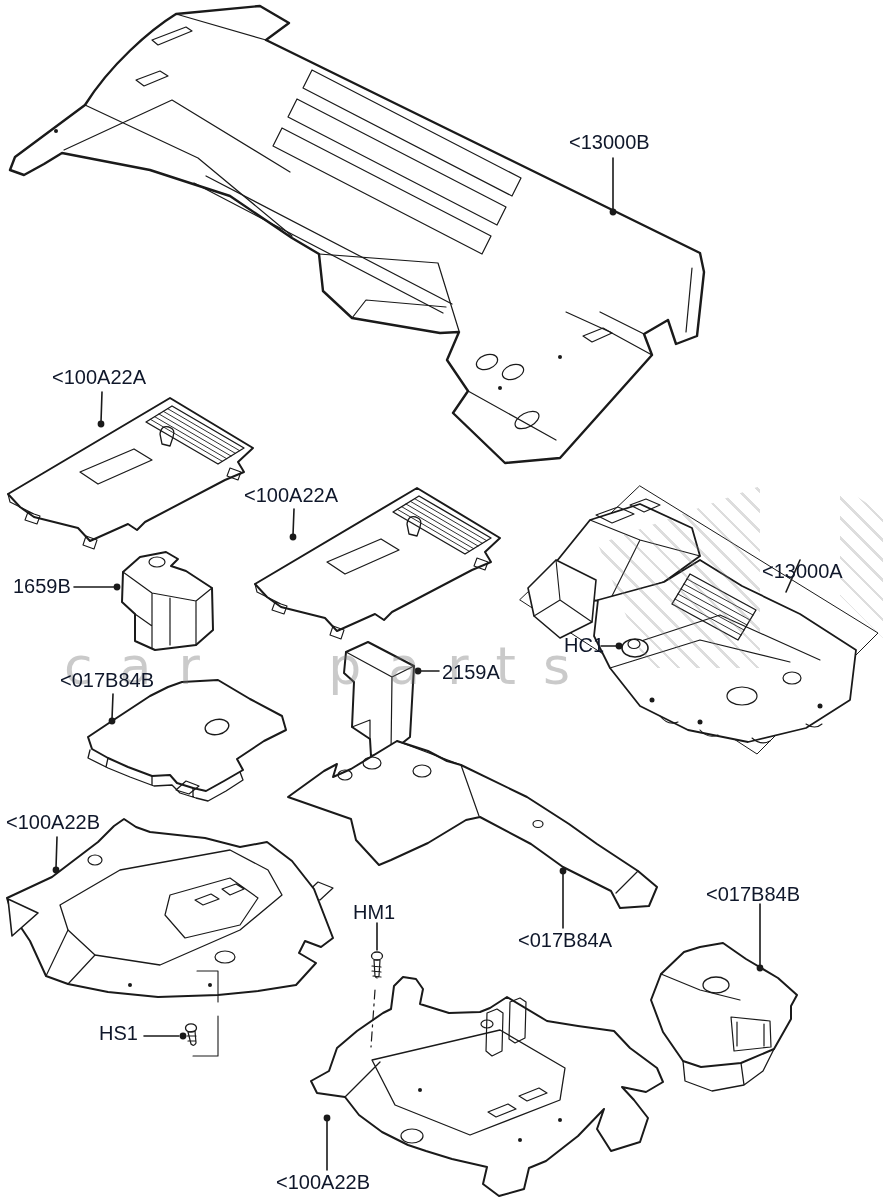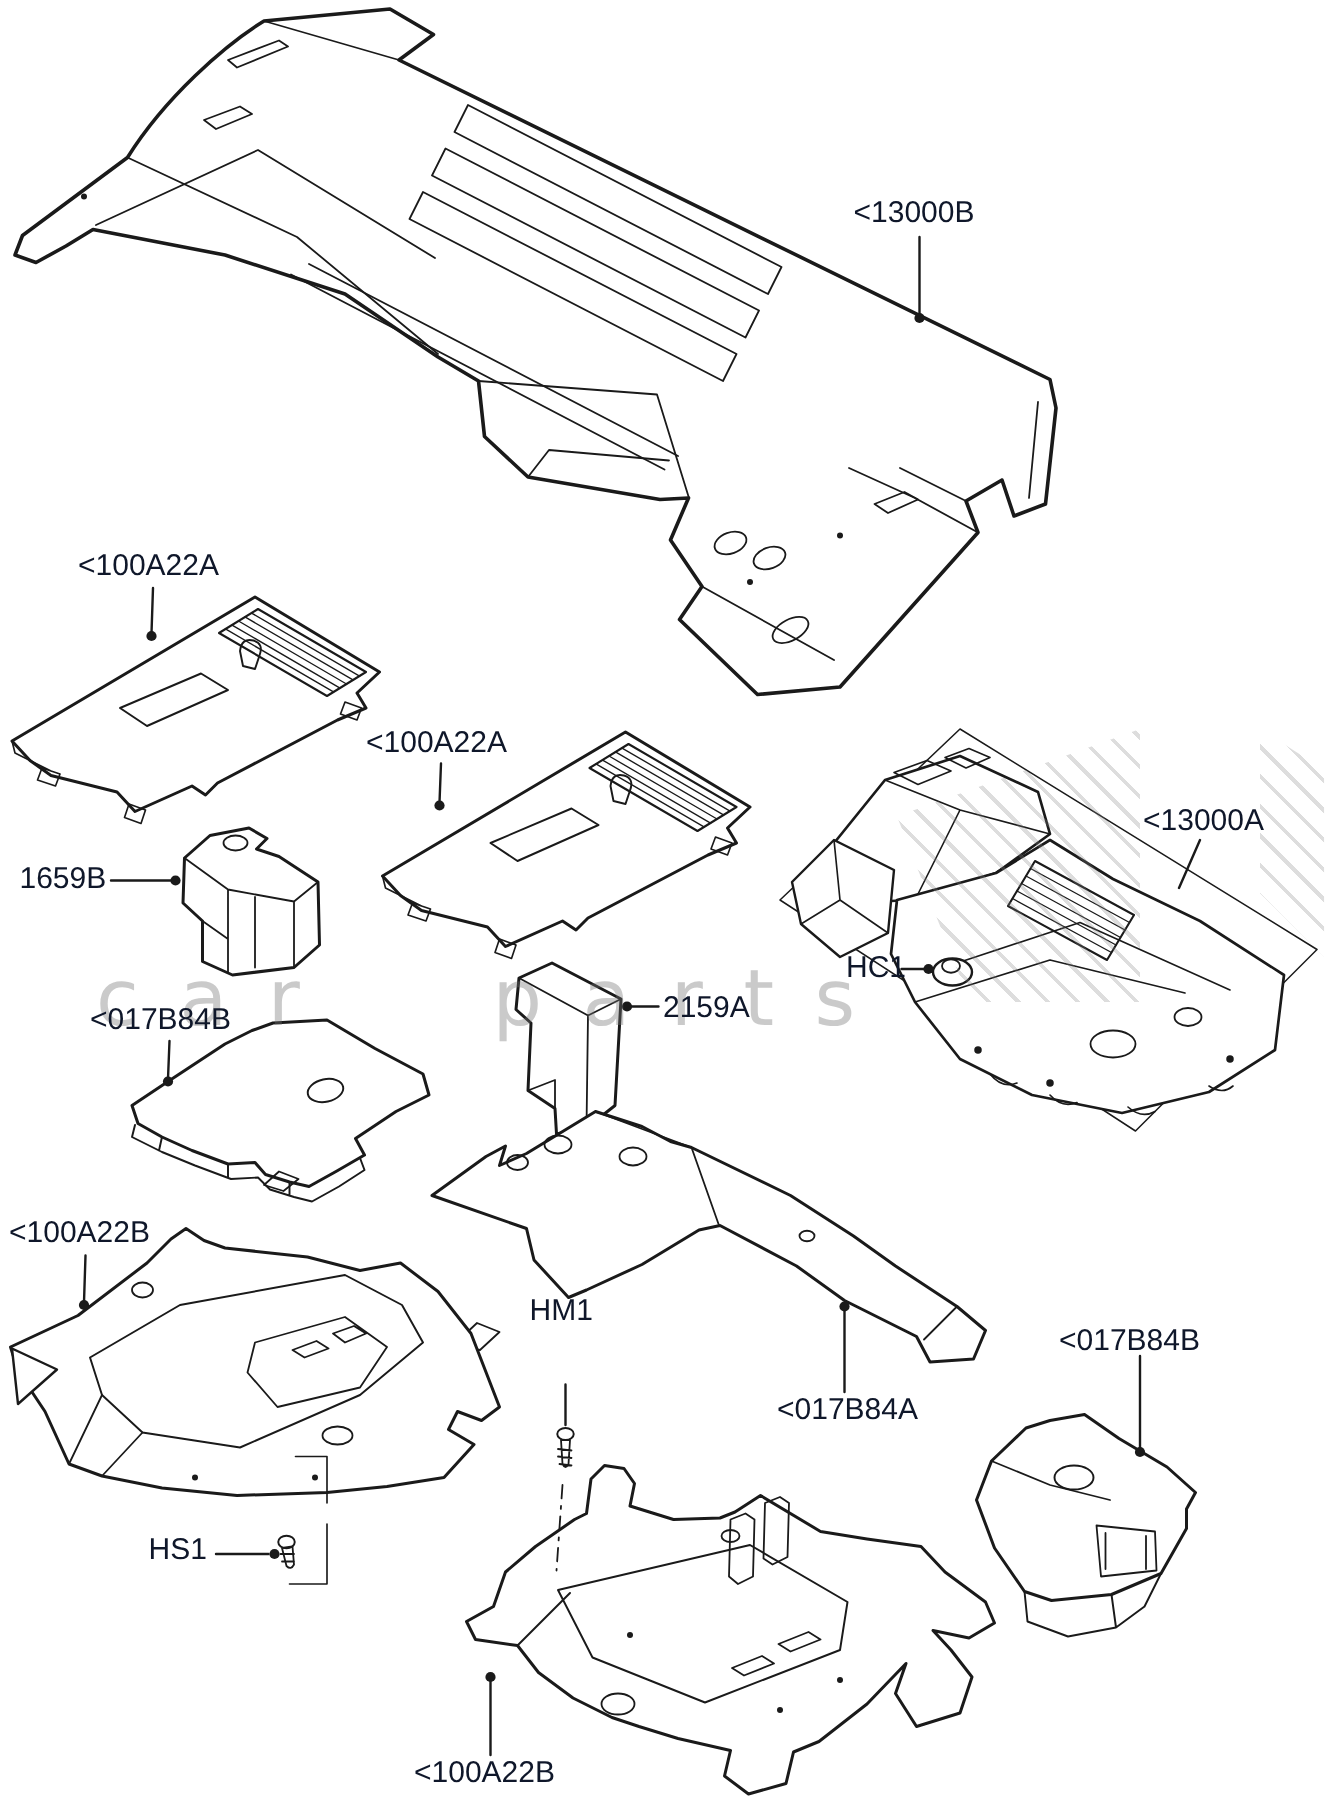--- a/index.html
+++ b/index.html
@@ -176,23 +176,23 @@
   </svg>
 
   <div class="wm-hatch h1"></div>
   <div class="wm-hatch h2"></div>
   <div class="wm-sub">car parts</div>
 
   <div class="callout" style="left:569px;top:131px;">&lt;13000B</div>
   <div class="callout" style="left:52px;top:366px;">&lt;100A22A</div>
   <div class="callout" style="left:244px;top:484px;">&lt;100A22A</div>
   <div class="callout" style="left:13px;top:575px;">1659B</div>
-  <div class="callout" style="left:762px;top:536px;">&lt;13000A</div>
+  <div class="callout" style="left:762px;top:560px;">&lt;13000A</div>
   <div class="callout" style="left:564px;top:634px;">HC1</div>
   <div class="callout" style="left:60px;top:669px;">&lt;017B84B</div>
   <div class="callout" style="left:442px;top:661px;">2159A</div>
   <div class="callout" style="left:6px;top:811px;">&lt;100A22B</div>
-  <div class="callout" style="left:353px;top:863px;">HM1</div>
+  <div class="callout" style="left:353px;top:901px;">HM1</div>
   <div class="callout" style="left:518px;top:929px;">&lt;017B84A</div>
   <div class="callout" style="left:706px;top:883px;">&lt;017B84B</div>
   <div class="callout" style="left:99px;top:1022px;text-align:right;">HS1</div>
   <div class="callout" style="left:276px;top:1171px;">&lt;100A22B</div>
 </div>
 
 </body></html>

